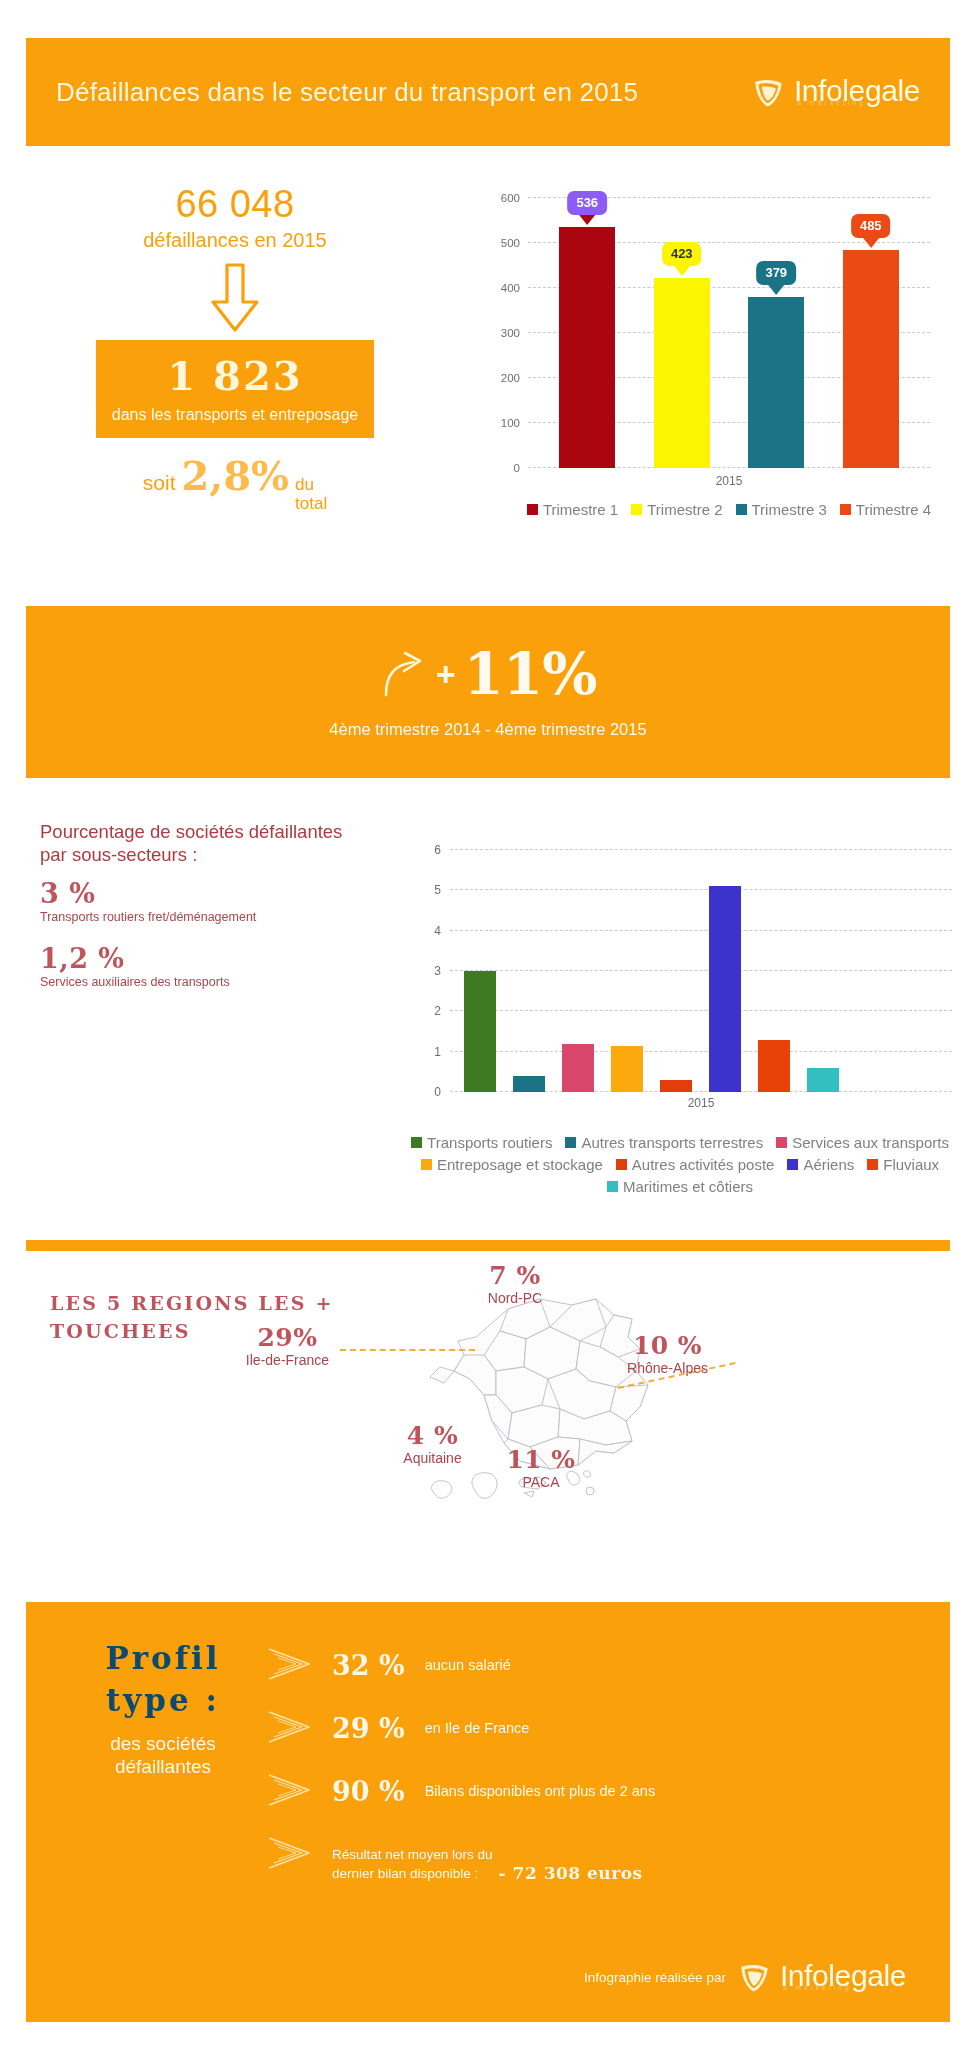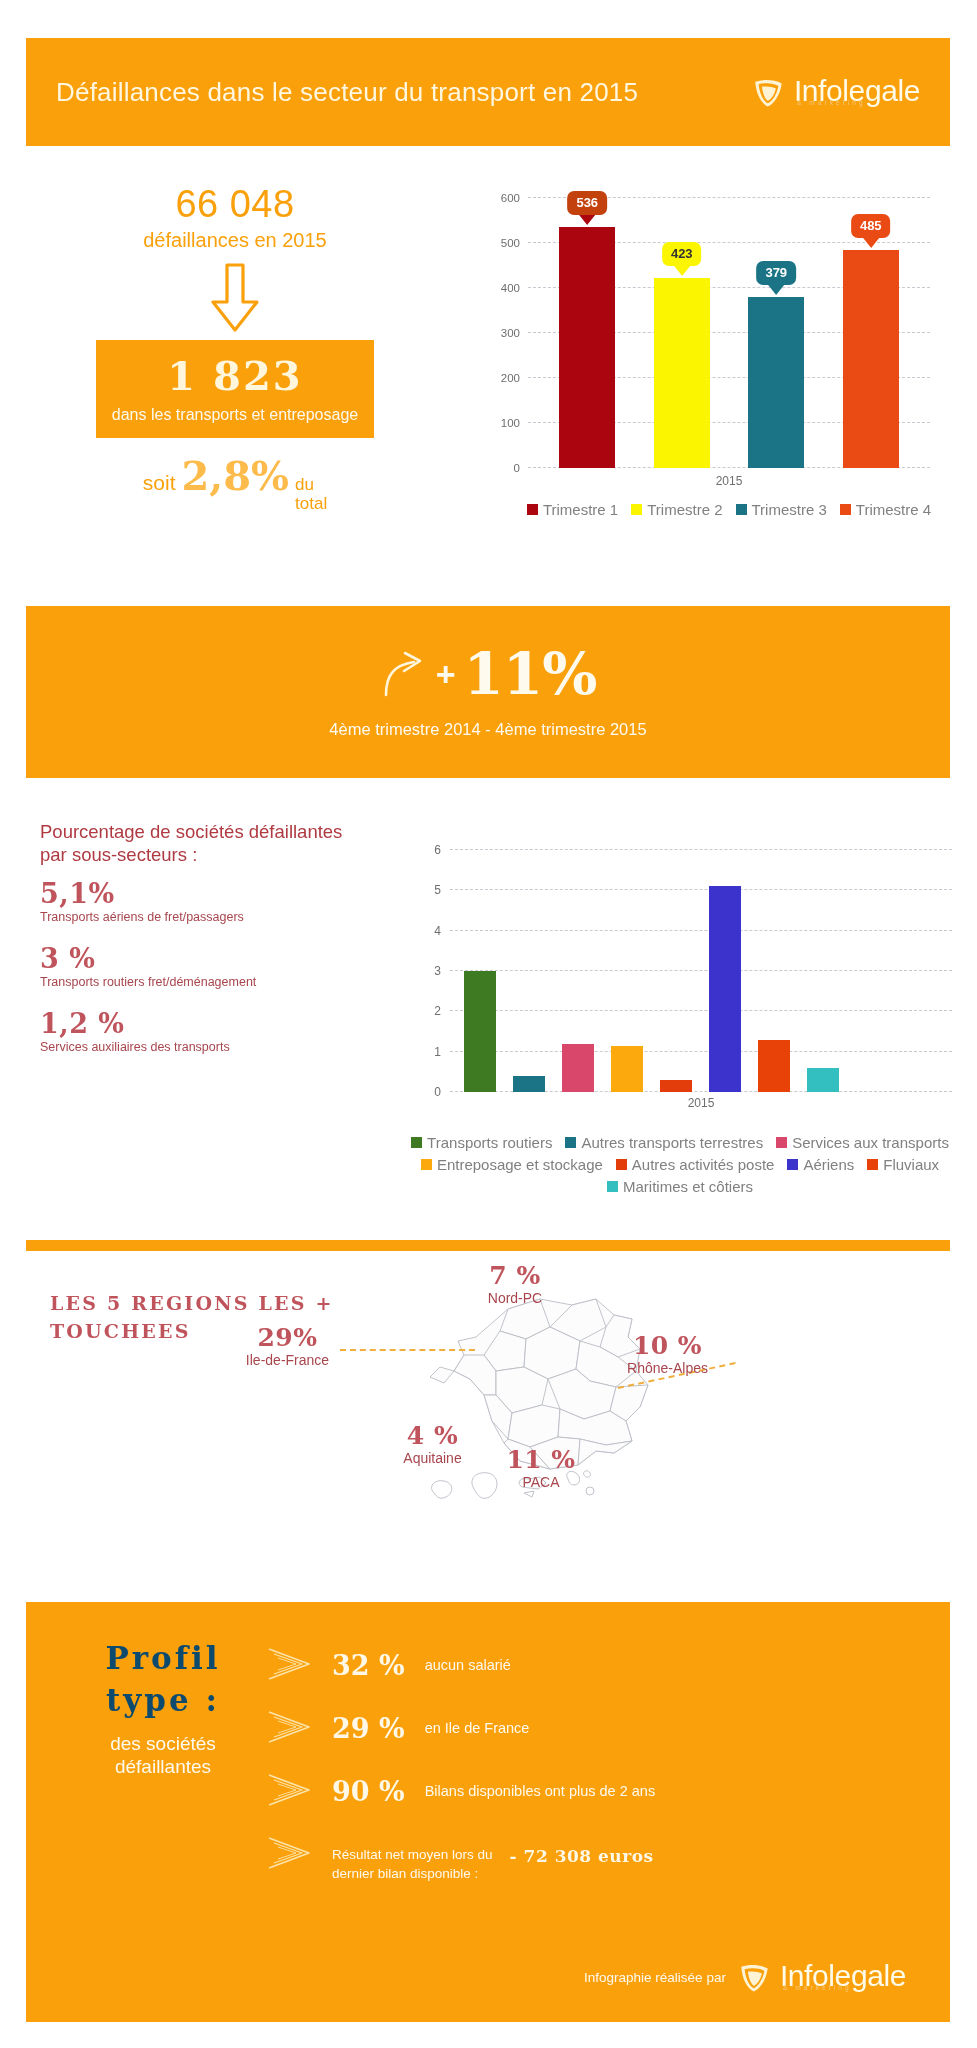--- a/index.html
+++ b/index.html
@@ -172,21 +172,21 @@
     line-height: 1.35; font-family: "DejaVu Serif", serif;
   }
   .profil-sub { color: #fffaf0; font-size: 19px; line-height: 1.25; margin-top: 10px; }
   .profil-rows { position: absolute; left: 240px; top: 32px; right: 30px; }
   .p-row { display: flex; align-items: center; gap: 20px; height: 63px; }
   .p-pct {
     color: #fff8e6; font-size: 27px; font-weight: 700;
     font-family: "DejaVu Serif", serif; line-height: 1; white-space: nowrap;
   }
   .p-text { color: #fffaf0; font-size: 14.5px; line-height: 1.3; }
-  .p-last { display: flex; gap: 17px; margin-top: 20px; }
+  .p-last { display: flex; align-items: flex-end; gap: 6px; margin-top: 20px; }
   .p-last-label { color: #fffaf0; font-size: 13.5px; line-height: 1.35; }
   .p-last-val {
     color: #fff8e6; font-size: 17px; font-weight: 700; letter-spacing: 0.5px;
     font-family: "DejaVu Serif", serif; white-space: nowrap;
   }
   .profil-footer {
     position: absolute; right: 44px; bottom: 28px;
     display: flex; align-items: center; gap: 12px;
   }
   .pf-text { color: #fffaf0; font-size: 13.5px; }
@@ -247,21 +247,21 @@
         </div>
         <div class="c1-grid" style="bottom: 83.3333%;">
           <div class="c1-ylabel">500</div>
         </div>
         <div class="c1-grid" style="bottom: 100%;">
           <div class="c1-ylabel">600</div>
         </div>
         <div class="c1-bars">
           <div class="c1-bar-col">
             <div class="c1-bar" style="height: 89.3333%; background: rgb(171, 6, 16);"></div>
-            <div class="c1-badge" style="background: #c2410c; color: rgb(171, 6, 16); bottom: calc(89.3333% + 12px);"><span style="color: rgb(255, 255, 255);">536</span></div>
+            <div class="c1-badge" style="background: #8b5cf6; color: rgb(171, 6, 16); bottom: calc(89.3333% + 12px);"><span style="color: rgb(255, 255, 255);">536</span></div>
           </div>
           <div class="c1-bar-col">
             <div class="c1-bar" style="height: 70.5%; background: rgb(252, 245, 0);"></div>
             <div class="c1-badge" style="background: rgb(252, 245, 0); color: rgb(252, 245, 0); bottom: calc(70.5% + 12px);"><span style="color: rgb(51, 51, 51);">423</span></div>
           </div>
           <div class="c1-bar-col">
             <div class="c1-bar" style="height: 63.1667%; background: rgb(26, 116, 134);"></div>
             <div class="c1-badge" style="background: rgb(26, 116, 134); color: rgb(26, 116, 134); bottom: calc(63.1667% + 12px);"><span style="color: rgb(255, 255, 255);">379</span></div>
           </div>
           <div class="c1-bar-col">
@@ -298,24 +298,20 @@
         <path d="M25 4 L40 12 L24 22" fill="none" stroke="#fff6dc" stroke-width="2.6" stroke-linejoin="round" stroke-linecap="round"></path>
       </svg>
       <span class="banner-plus">+</span>
       <span class="banner-pct">11%</span>
     </div>
     <div class="banner-sub">4ème trimestre 2014 - 4ème trimestre 2015</div>
   </div>
 
   <div class="subsec-title">Pourcentage de sociétés défaillantes par sous-secteurs :</div>
   <div class="subsec-list" id="sslist">
-      <div class="ss-item">
-        <div class="ss-pct">5,1%</div>
-        <div class="ss-label">Transports aériens de fret/passagers</div>
-      </div>
       <div class="ss-item">
         <div class="ss-pct">3 %</div>
         <div class="ss-label">Transports routiers fret/déménagement</div>
       </div>
       <div class="ss-item">
         <div class="ss-pct">1,2 %</div>
         <div class="ss-label">Services auxiliaires des transports</div>
       </div>
     </div>
 

